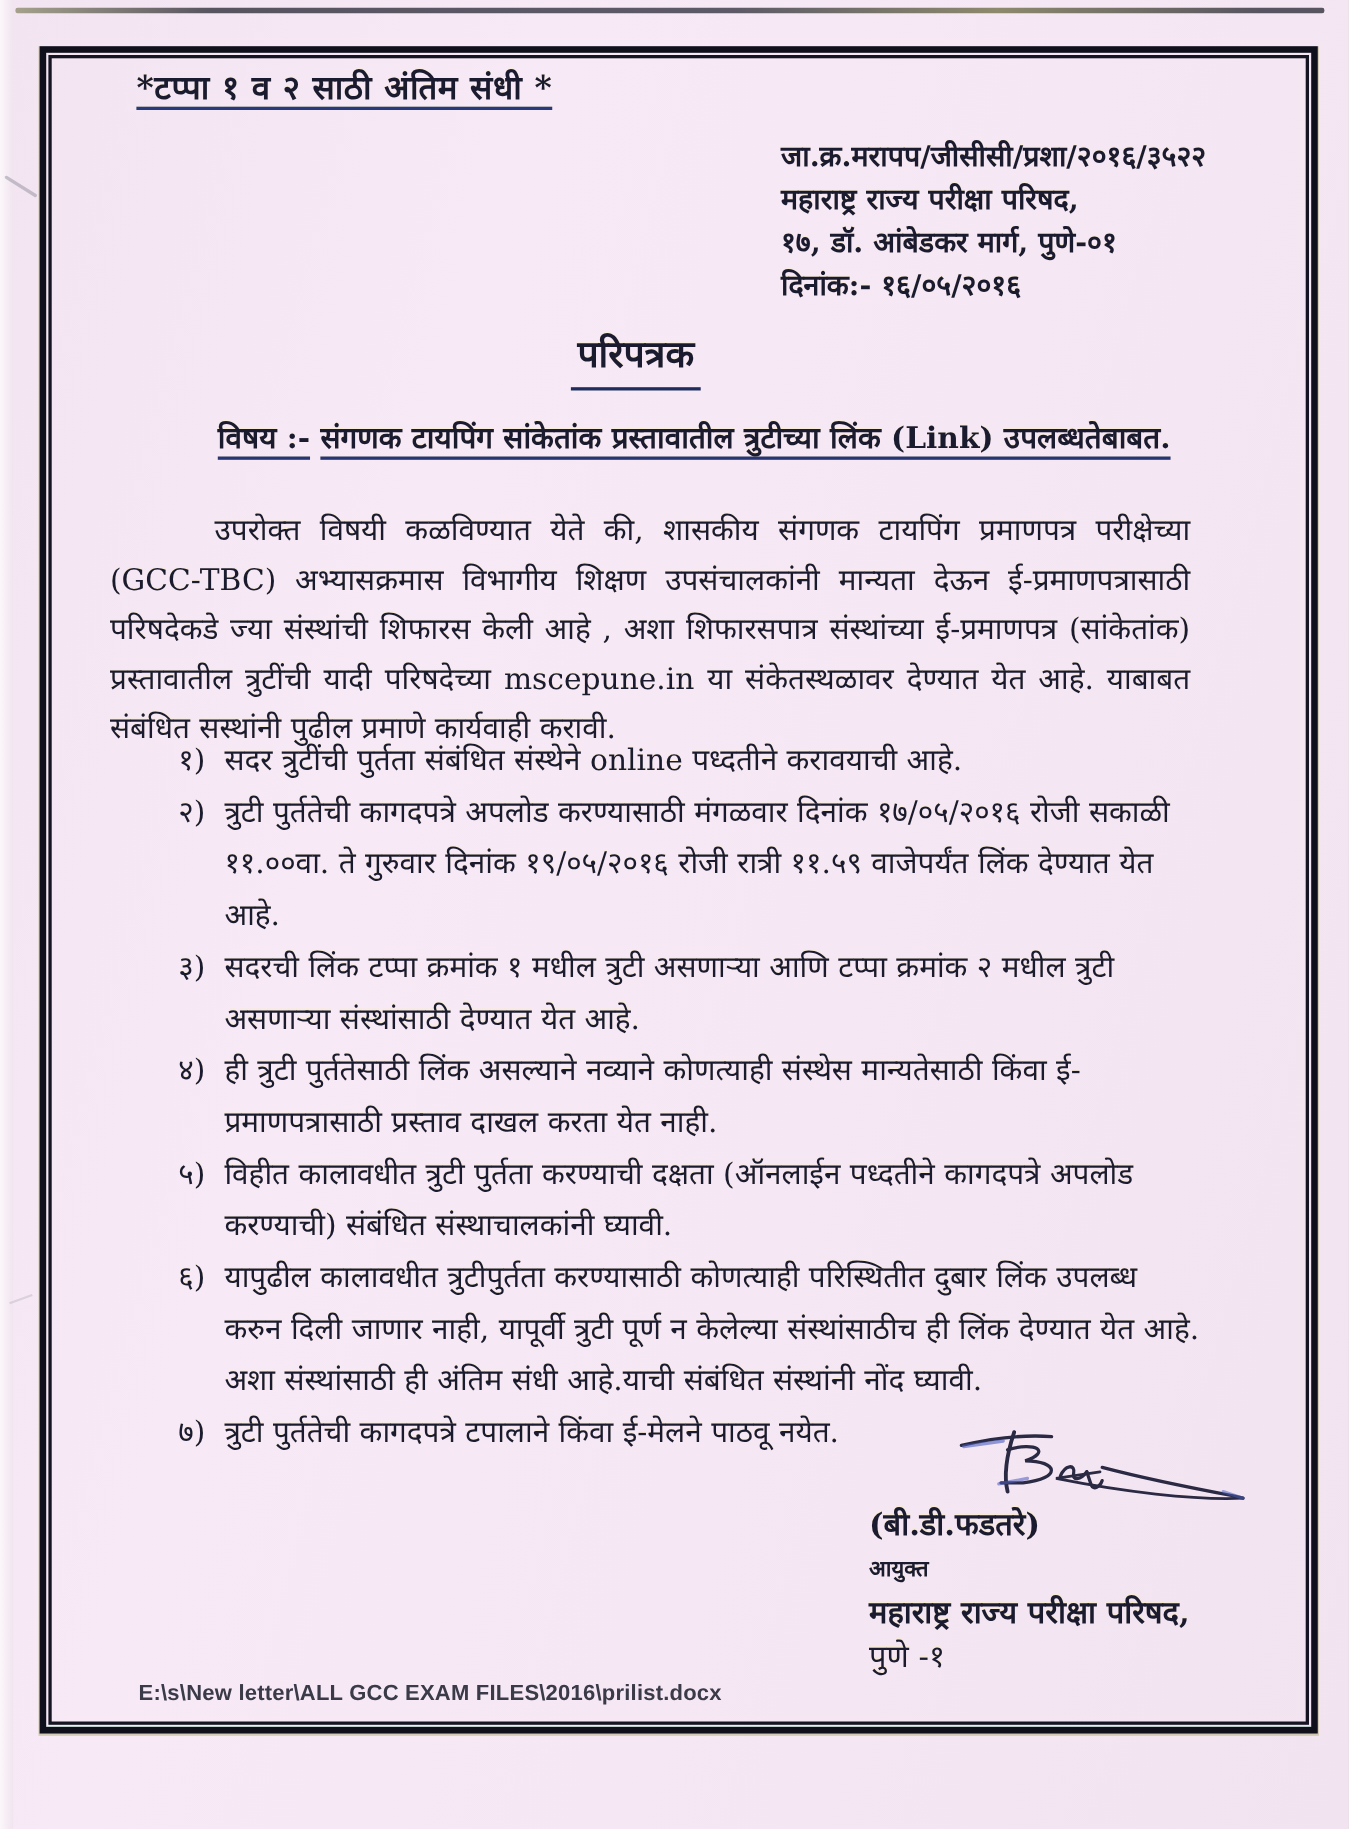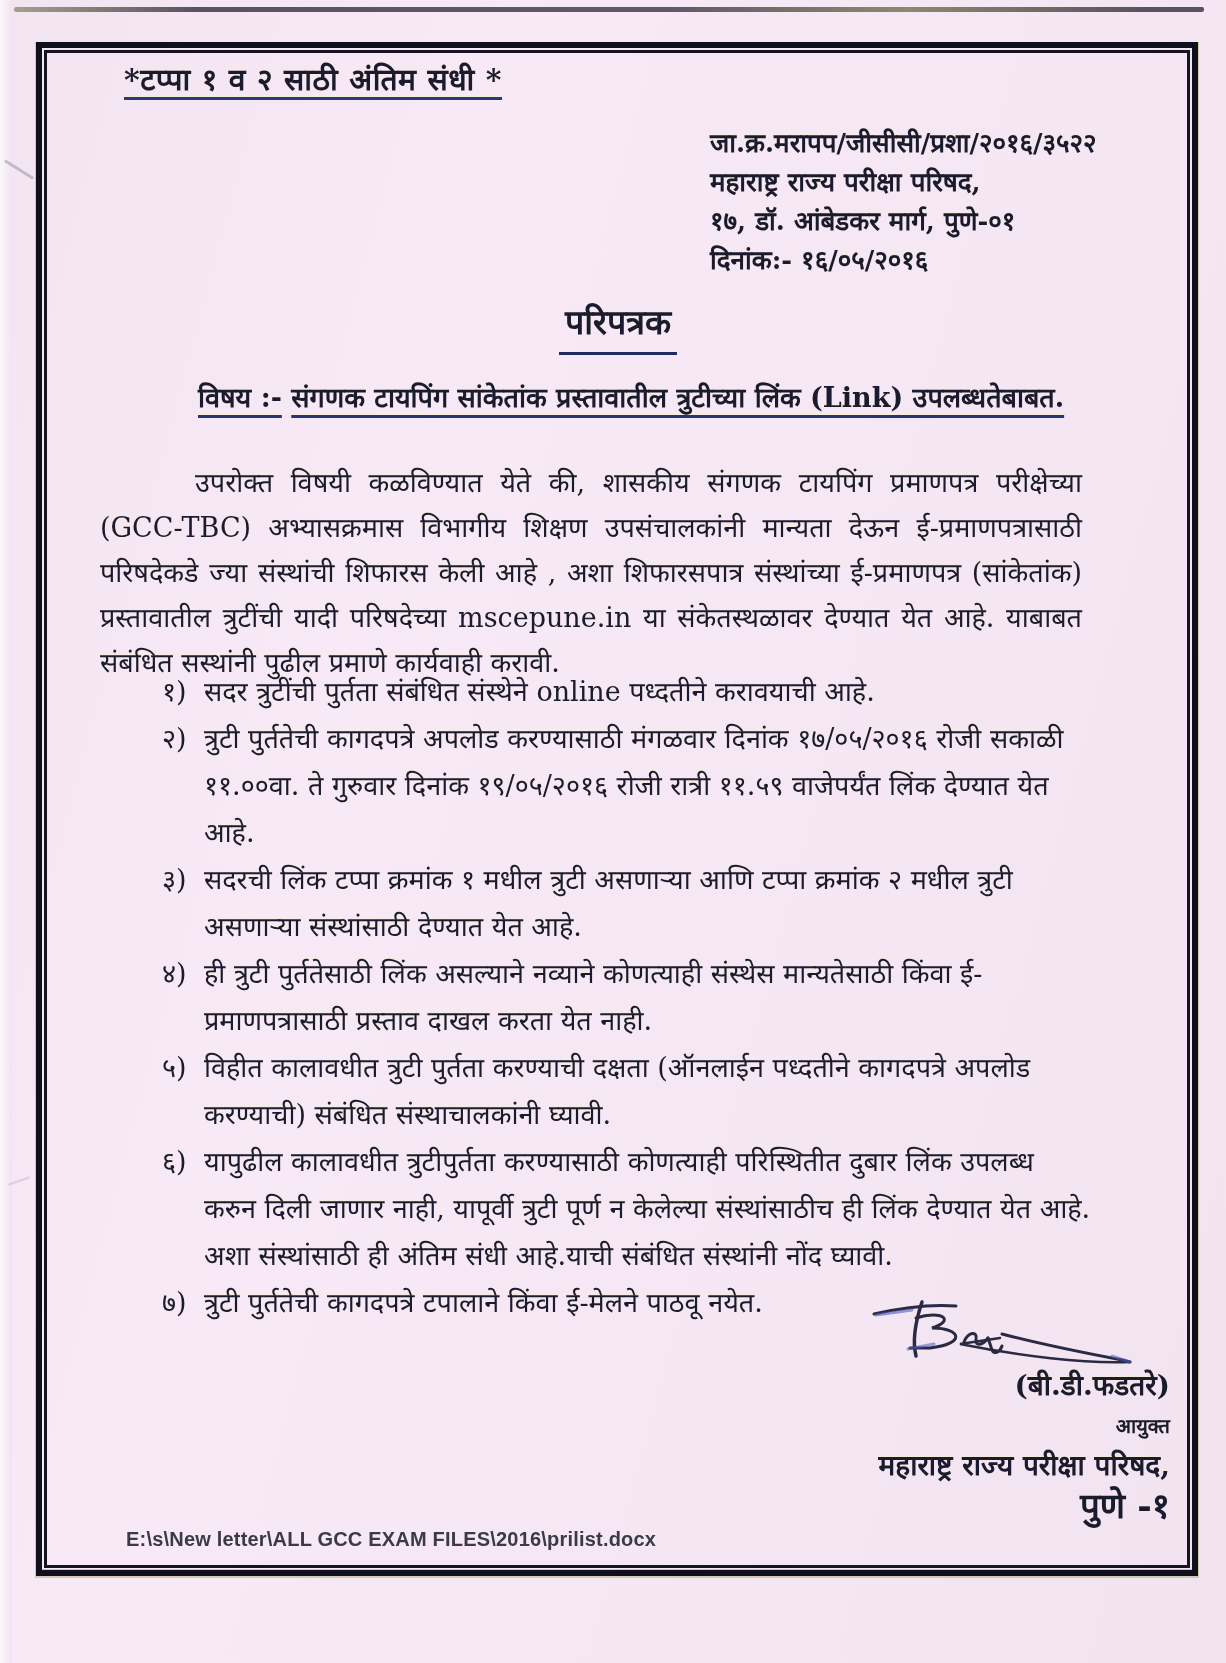--- a/index.html
+++ b/index.html
@@ -57,21 +57,21 @@
     text-decoration-thickness: 3px;
     text-underline-offset: 7px;
   }
 
   .ref-block {
     position: absolute; left: 710px; top: 124px;
     font-size: 26px; font-weight: 700; line-height: 39px; white-space: nowrap;
   }
 
   .doc-title {
-    position: absolute; left: 0; top: 298px; width: 1156px; text-align: center; margin-left: 40px;
+    position: absolute; left: 0; top: 298px; width: 1156px; text-align: center;
   }
   .doc-title span {
     display: inline-block; font-size: 34px; font-weight: 700;
     border-bottom: 3px solid #1f2d5e; padding: 0 6px 8px 6px;
   }
 
   .subject-line {
     position: absolute; left: 198px; top: 378px; width: 960px;
     font-size: 27px; font-weight: 700;
   }
@@ -90,27 +90,27 @@
 
   .num-list {
     position: absolute; left: 162px; top: 668px; width: 930px;
     font-size: 27px; font-weight: 500; line-height: 47px;
   }
   .num-item { display: flex; align-items: flex-start; }
   .num-item .num { flex: 0 0 42px; }
   .num-item .txt { flex: 1 1 auto; text-align: left; }
 
   .signature-block {
-    position: absolute; left: 790px; top: 1292px; width: 380px; text-align: right;
+    position: absolute; left: 790px; top: 1292px; width: 380px; text-align: left;
   }
   .signature-svg { display: block; margin: 0 auto 2px 70px; }
   .sig-name { font-size: 28px; font-weight: 700; line-height: 40px; }
   .sig-designation { font-size: 20px; font-weight: 700; line-height: 40px; }
   .sig-org { font-size: 28px; font-weight: 700; line-height: 40px; white-space: nowrap; }
-  .sig-place { font-size: 35px; font-weight: 700; line-height: 40px; }
+  .sig-place { font-size: 28px; font-weight: 400; line-height: 40px; }
 
   .footer-path {
     position: absolute; left: 126px; top: 1528px;
     font-family: "Liberation Sans", "DejaVu Sans", sans-serif;
     font-size: 20px; font-weight: 600; color: #3a3a48; letter-spacing: .2px;
   }
 </style>
 </head>
 <body>
 

